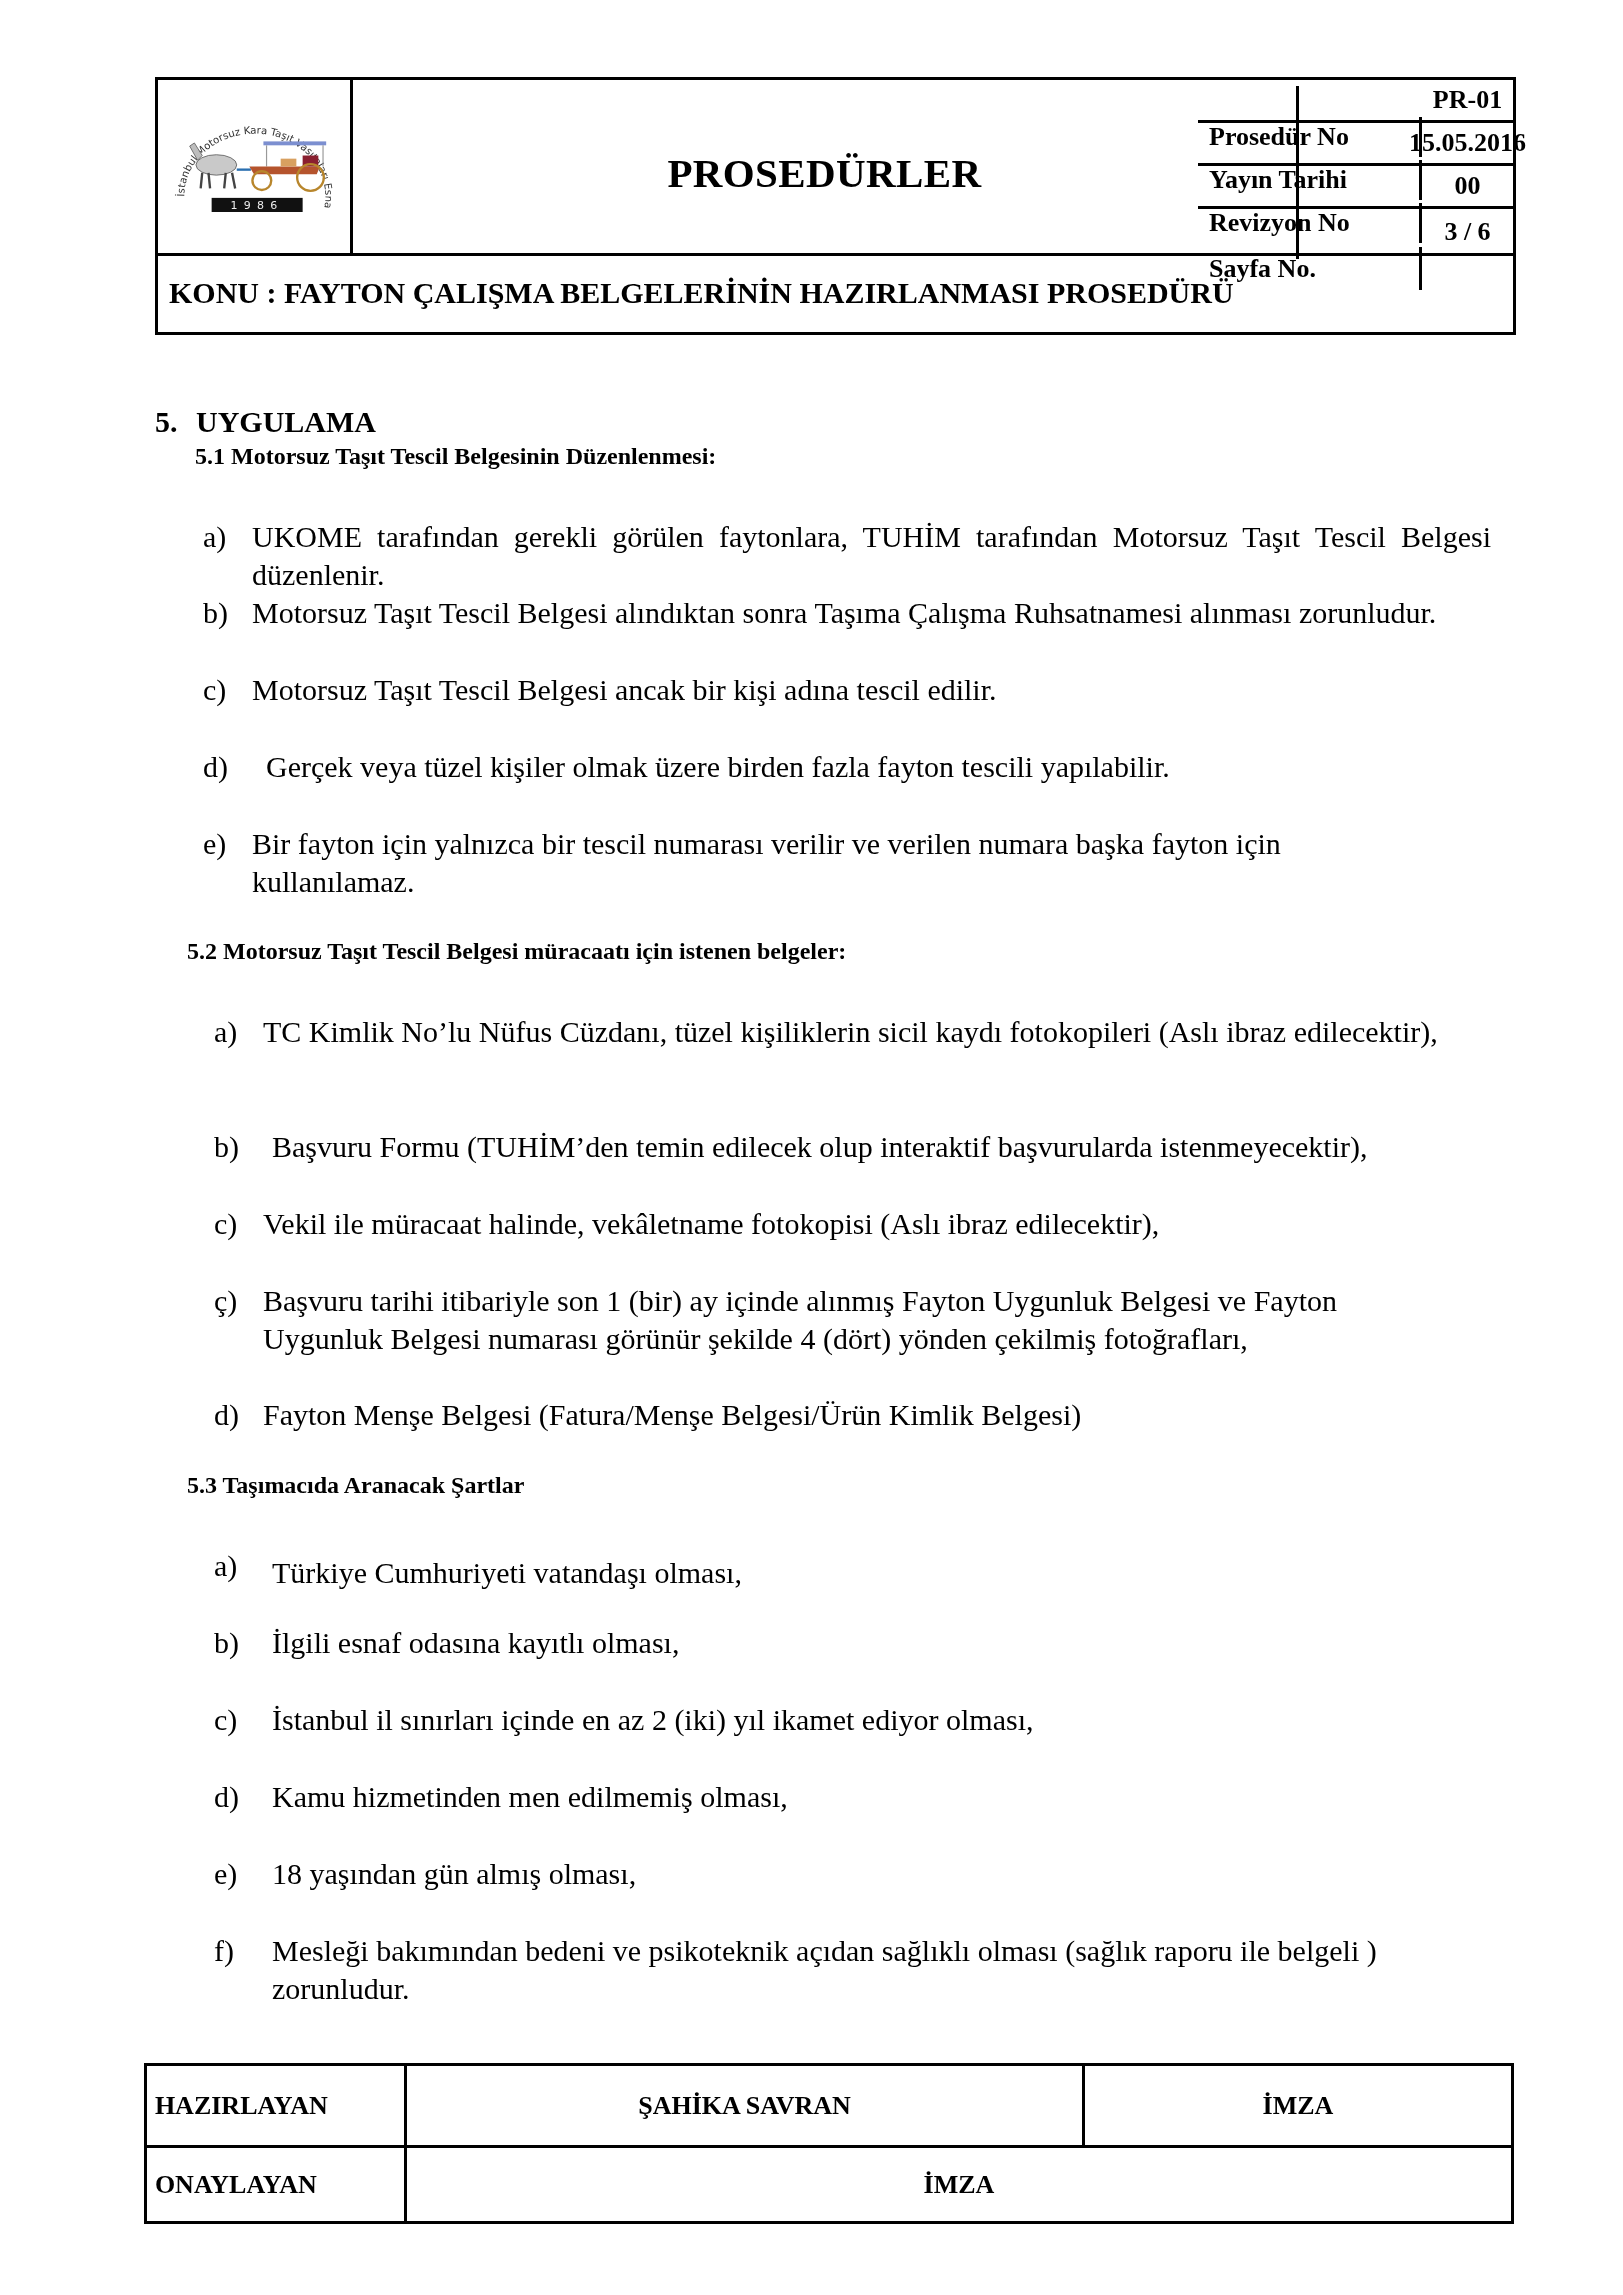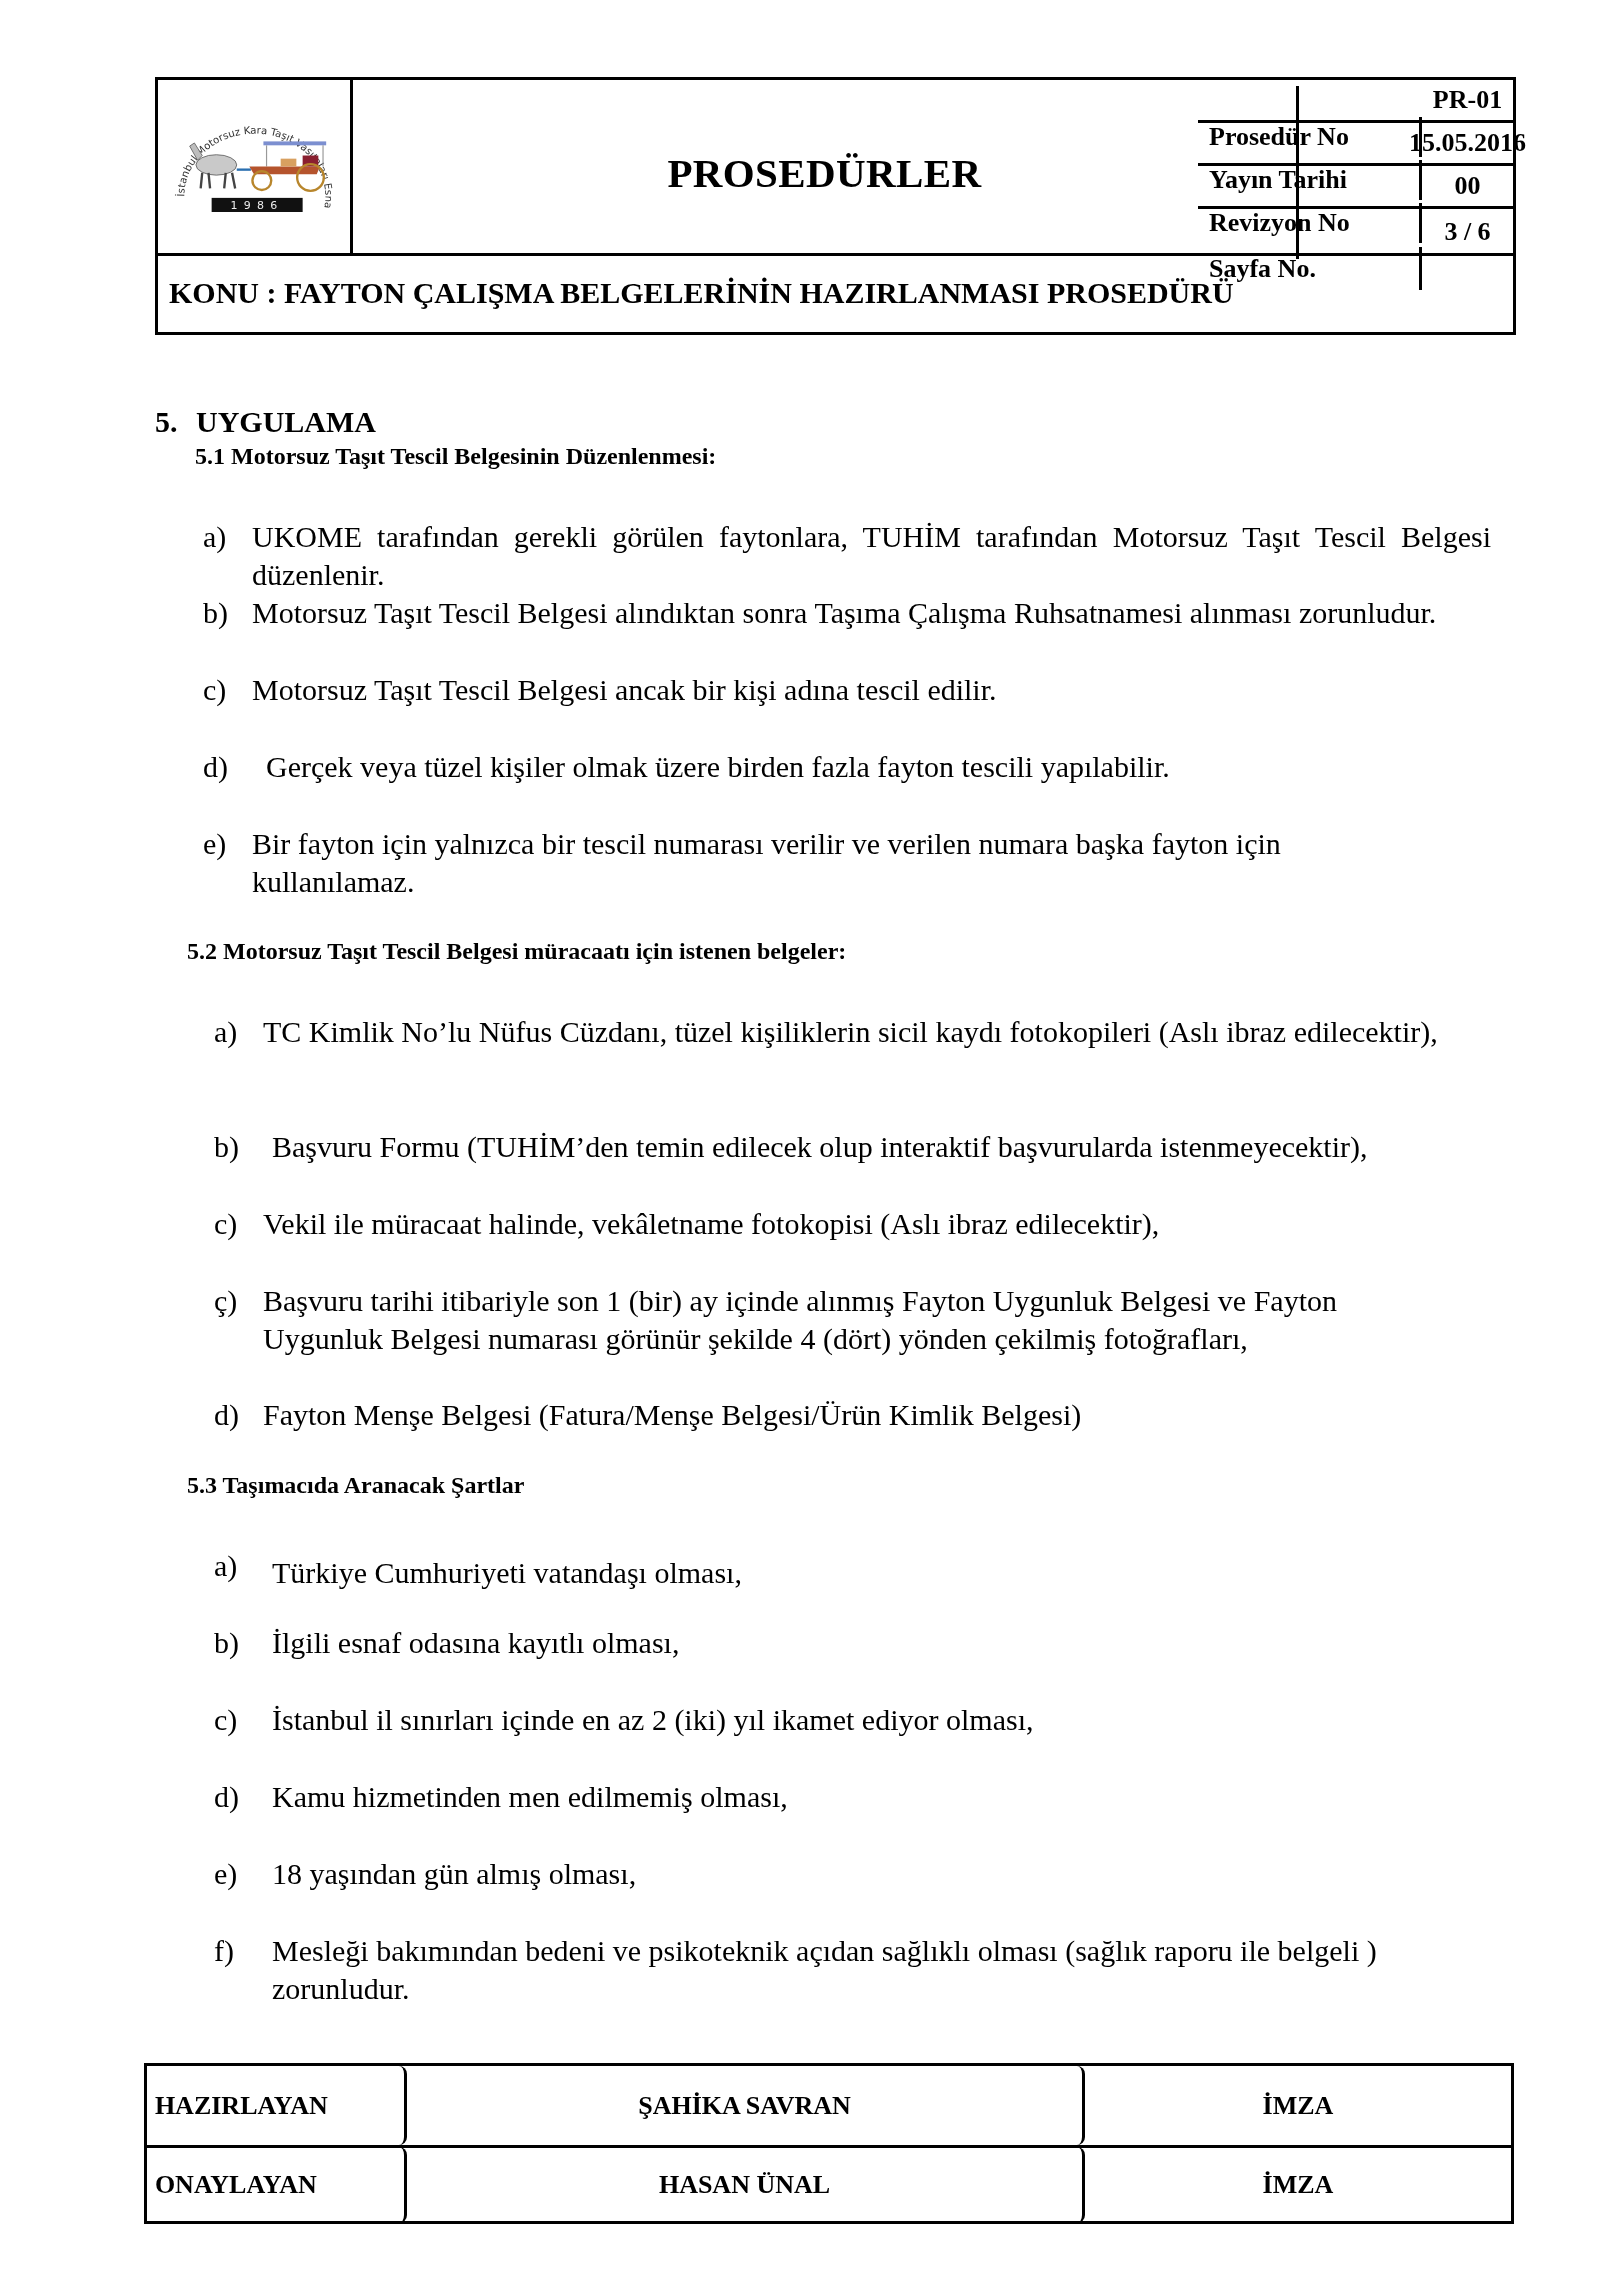--- a/index.html
+++ b/index.html
@@ -34,21 +34,21 @@
   .h2 { position: absolute; left: 195px; font-weight: bold; font-size: 24px; text-align: right; }
   .item { position: absolute; font-size: 30px; line-height: 38px; }
   .item .mk { position: absolute; left: 0; top: 0; }
   .item .tx { position: absolute; top: 0; white-space: normal; }
 
   
   .ftr { position: absolute; left: 144px; top: 2063px; width: 1370px; height: 161px; border: 3.9px solid #000; box-sizing: border-box; }
   .ftr-row { position: absolute; left: 0; right: 0; height: 79px; display: flex; }
   .ftr-row.r1 { top: 0; border-bottom: 3.9px solid #000; height: 79px; }
   .ftr-row.r2 { top: 81px; height: 76px; }
-  .fc { height: 100%; display: flex; align-items: center; font-weight: bold; font-size: 26px; box-sizing: border-box; border-radius: 8px; }
+  .fc { height: 100%; display: flex; align-items: center; font-weight: bold; font-size: 26px; box-sizing: border-box; }
   .fc1 { width: 260px; border-right: 3.1px solid #000; padding-left: 7.9px; }
   .fc2 { width: 678px; border-right: 3.1px solid #000; justify-content: center; }
   .fc3 { flex: 1; justify-content: center; }
 </style>
 </head>
 <body>
 
 <div class="hdr">
   <div class="hdr-top">
     <div class="logo-cell">
@@ -187,17 +187,16 @@
 </div>
 
 <div class="ftr">
   <div class="ftr-row r1">
     <div class="fc fc1">HAZIRLAYAN</div>
     <div class="fc fc2">ŞAHİKA SAVRAN</div>
     <div class="fc fc3">İMZA</div>
   </div>
   <div class="ftr-row r2">
     <div class="fc fc1">ONAYLAYAN</div>
-    <div class="fc fc2">HASAN ÜNAL</div>
     <div class="fc fc3">İMZA</div>
   </div>
 </div>
 
 
 </body></html>

